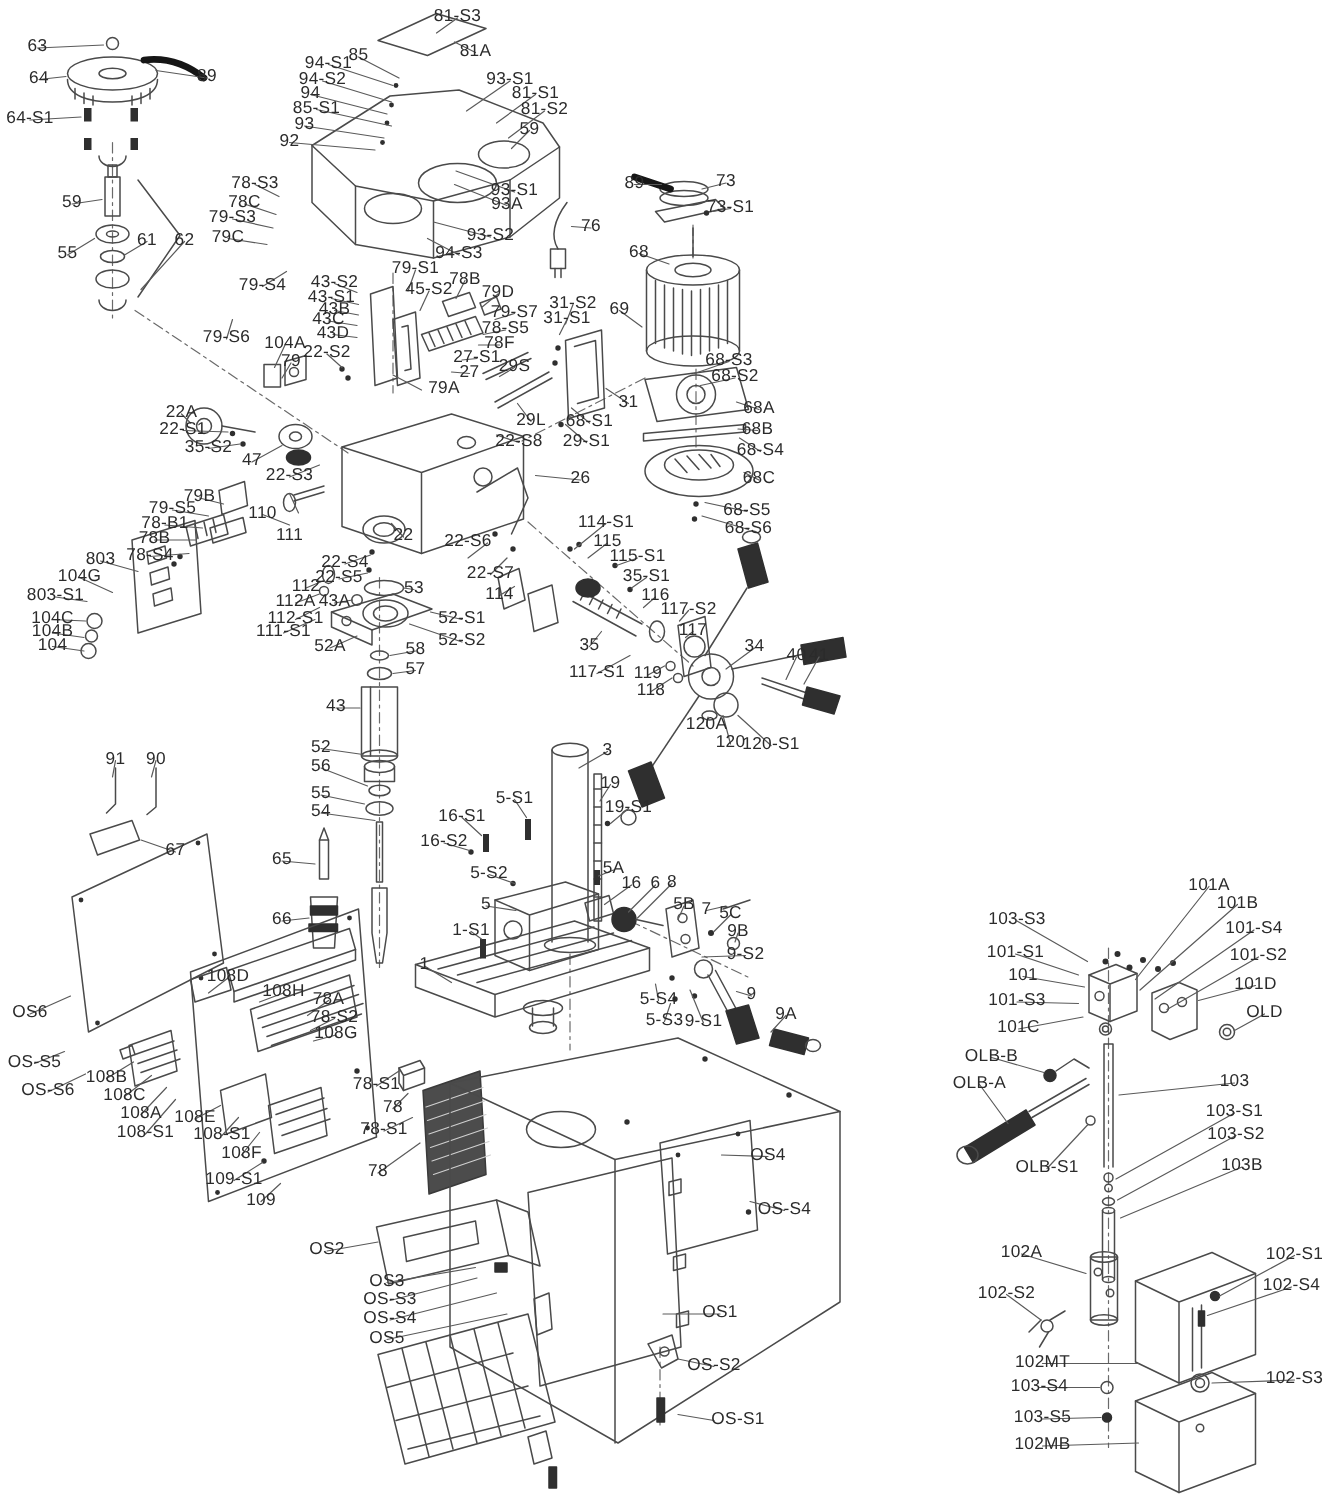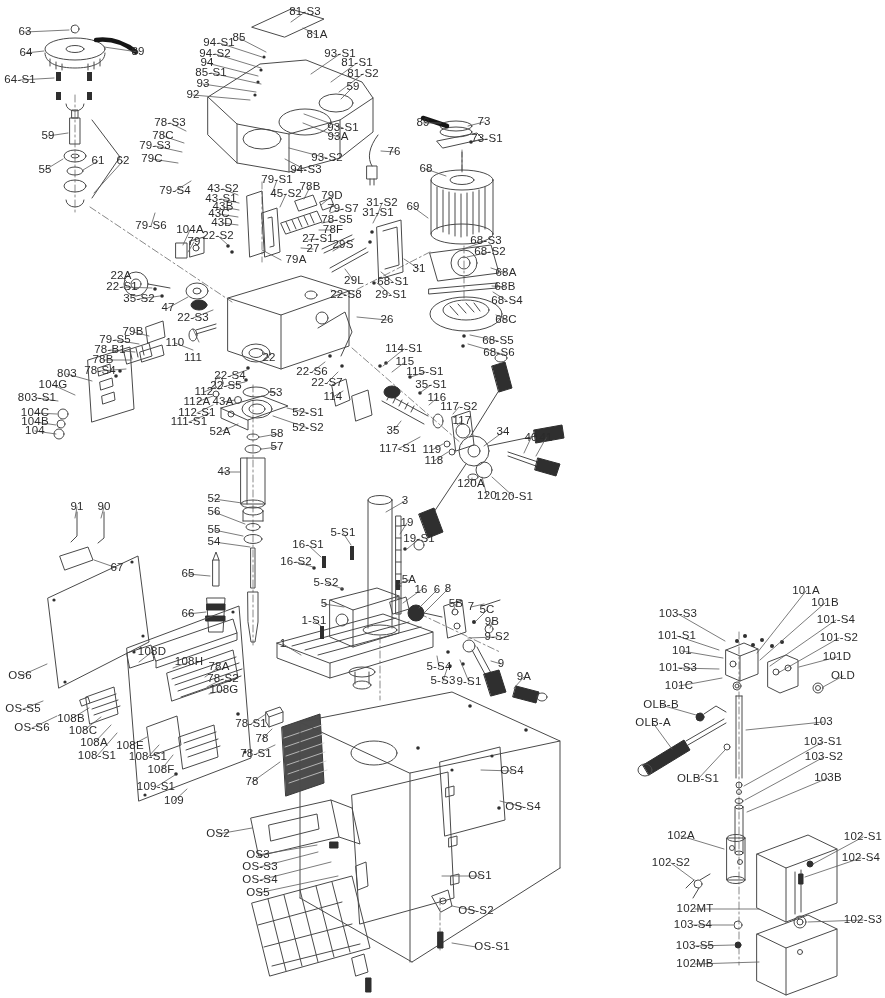--- a/index.html
+++ b/index.html
@@ -660,21 +660,21 @@
       <div class="lbl" style="left: 35px; top: 431px;">104</div>
       <div class="lbl" style="left: 269px; top: 358px;">22</div>
       <div class="lbl" style="left: 230px; top: 376px;">22-S4</div>
       <div class="lbl" style="left: 226px; top: 386px;">22-S5</div>
       <div class="lbl" style="left: 204px; top: 392px;">112</div>
       <div class="lbl" style="left: 197px; top: 402px;">112A</div>
       <div class="lbl" style="left: 223px; top: 402px;">43A</div>
       <div class="lbl" style="left: 197px; top: 413px;">112-S1</div>
       <div class="lbl" style="left: 189px; top: 422px;">111-S1</div>
       <div class="lbl" style="left: 296px; top: 260px; text-align: right;">79A</div>
-      <div class="lbl" style="left: 312px; top: 372px;">22-S6</div>
+      <div class="lbl" style="left: 312px; top: 362px;">22-S6</div>
       <div class="lbl" style="left: 327px; top: 383px;">22-S7</div>
       <div class="lbl" style="left: 404px; top: 349px;">114-S1</div>
       <div class="lbl" style="left: 405px; top: 362px;">115</div>
       <div class="lbl" style="left: 425px; top: 372px;">115-S1</div>
       <div class="lbl" style="left: 333px; top: 397px;">114</div>
       <div class="lbl" style="left: 431px; top: 385px;">35-S1</div>
       <div class="lbl" style="left: 437px; top: 398px;">116</div>
       <div class="lbl" style="left: 459px; top: 407px;">117-S2</div>
       <div class="lbl" style="left: 462px; top: 421px;">117</div>
       <div class="lbl" style="left: 393px; top: 431px;">35</div>

